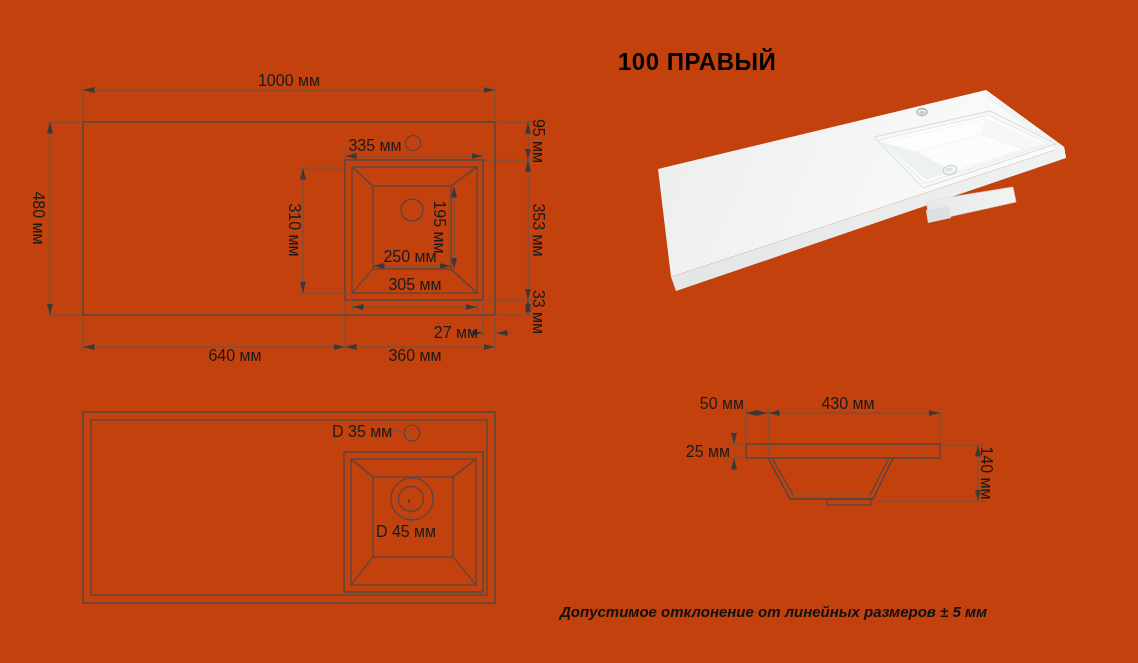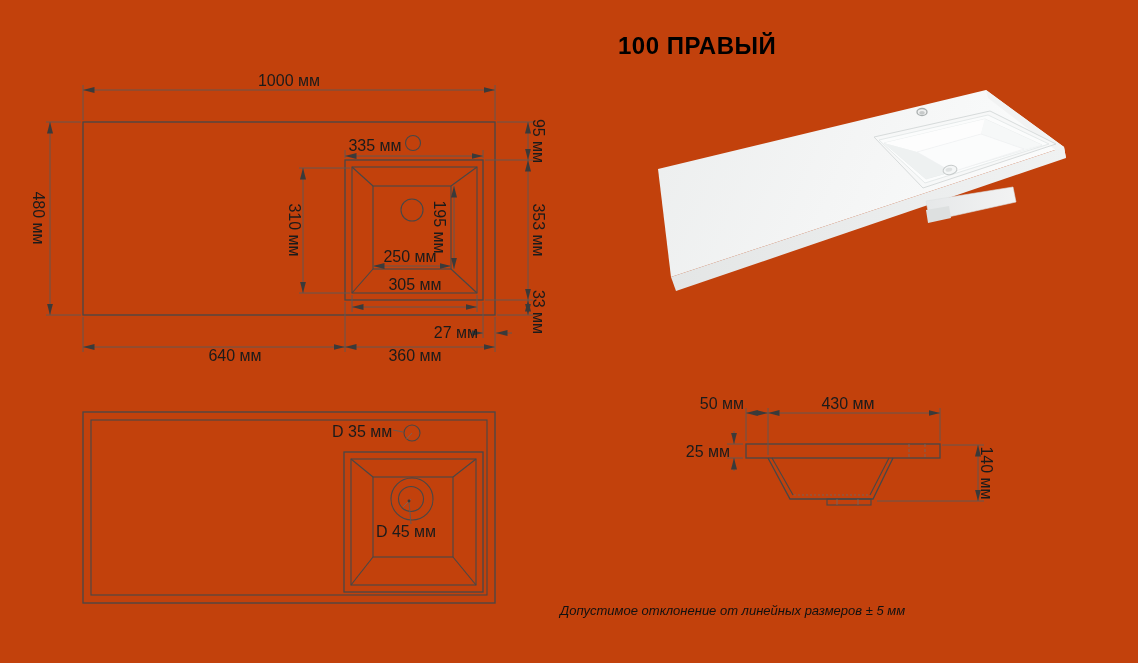--- a/index.html
+++ b/index.html
@@ -4,24 +4,24 @@
 <style>
   html,body{margin:0;padding:0;background:#fff;}
   #canvas{position:relative;width:1138px;height:663px;background:#c2410c;overflow:hidden;
           font-family:"Liberation Sans",sans-serif;}
   #drawing-svg{position:absolute;left:0;top:0;}
   .lbl{font-family:"Liberation Sans",sans-serif;font-size:16px;fill:#1b1b1b;}
   .obj{stroke:#474747;stroke-width:1.3;fill:none;}
   .obj2{stroke:#474747;stroke-width:1.1;fill:none;}
   .dim{stroke:#5a5a5a;stroke-width:0.9;fill:none;}
   .dimthin{stroke:#6a6a6a;stroke-width:0.8;fill:none;}
-  #page-title{position:absolute;left:618px;top:32px;font-size:24px;font-weight:700;
+  #page-title{position:absolute;left:618px;top:48px;font-size:24px;font-weight:700;
               color:#000;letter-spacing:0.5px;}
-  #tolerance-note{position:absolute;left:560px;top:603px;font-size:13px;font-style:italic;
-              font-weight:400;color:#111;white-space:nowrap;text-align:center;}
+  #tolerance-note{position:absolute;left:560px;top:603px;font-size:15px;font-style:italic;
+              font-weight:700;color:#111;white-space:nowrap;text-align:center;}
   #watermark{position:absolute;left:364px;top:529px;font-size:65px;font-weight:400;
               letter-spacing:4px;color:rgba(0,0,0,0);-webkit-text-stroke:2px #d0d0d0;
               pointer-events:none;white-space:nowrap;}
 </style>
 </head>
 <body>
 
 <div id="canvas">
 
 <svg id="drawing-svg" width="1138" height="663" viewBox="0 0 1138 663">

